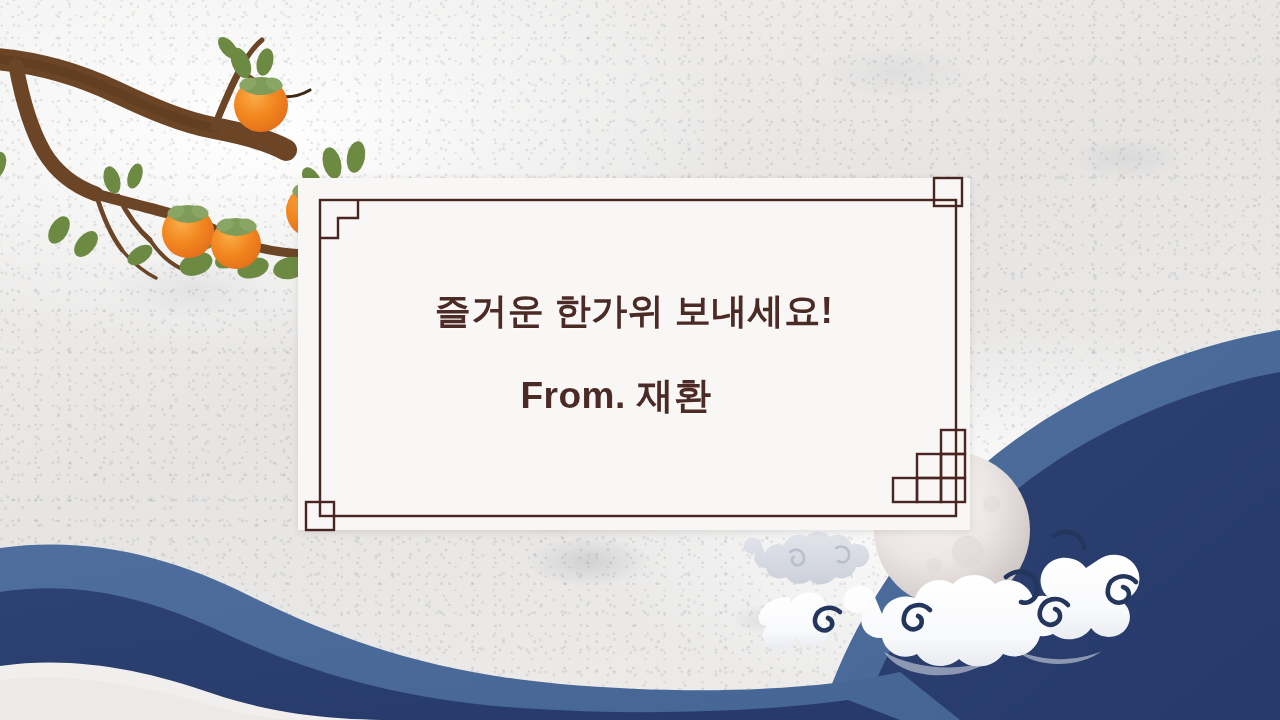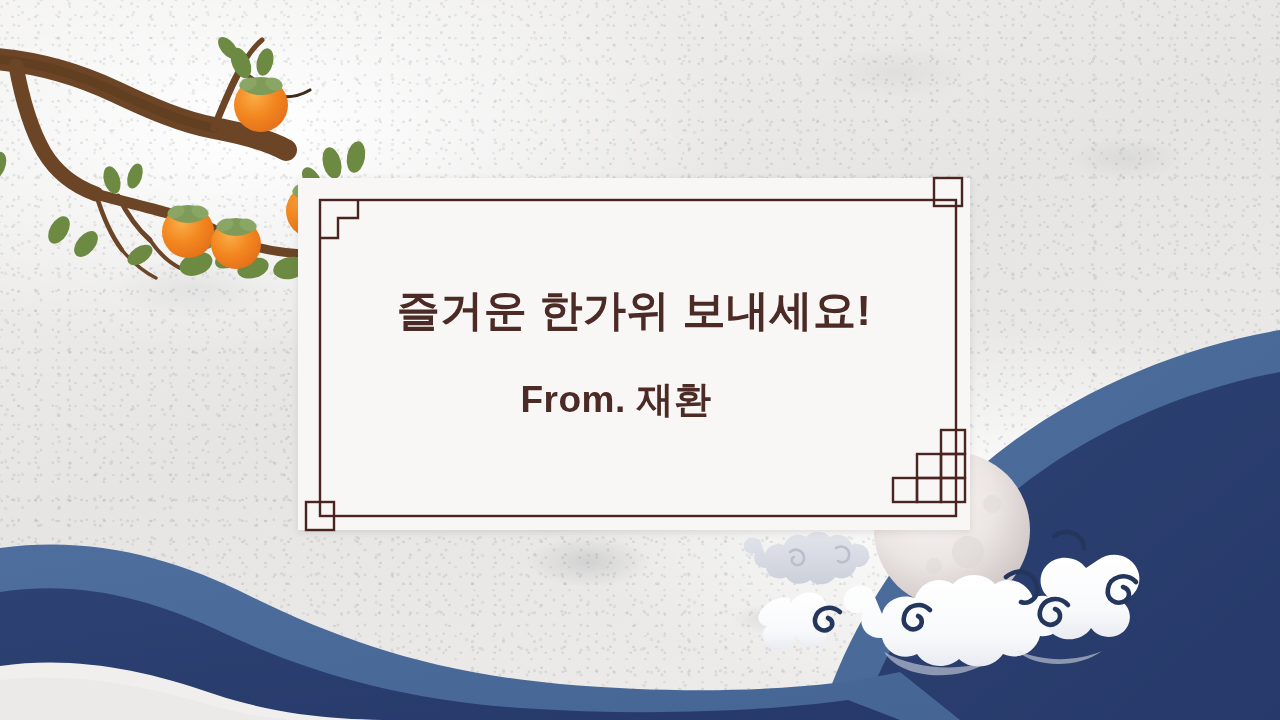--- a/index.html
+++ b/index.html
@@ -90,21 +90,21 @@
     inset: 0;
     display: flex;
     flex-direction: column;
     align-items: center;
     justify-content: center;
     gap: 46px;
     text-align: center;
     pointer-events: none;
   }
   .msg-line1 {
-    font-size: 43px;
+    font-size: 36px;
     font-weight: 700;
     color: #4c2a25;
     letter-spacing: .5px;
     line-height: 1.1;
     text-shadow: 0 1px 0 rgba(255,255,255,.5);
   }
   .msg-line2 {
     font-size: 37px;
     font-weight: 700;
     color: #4c2a25;

